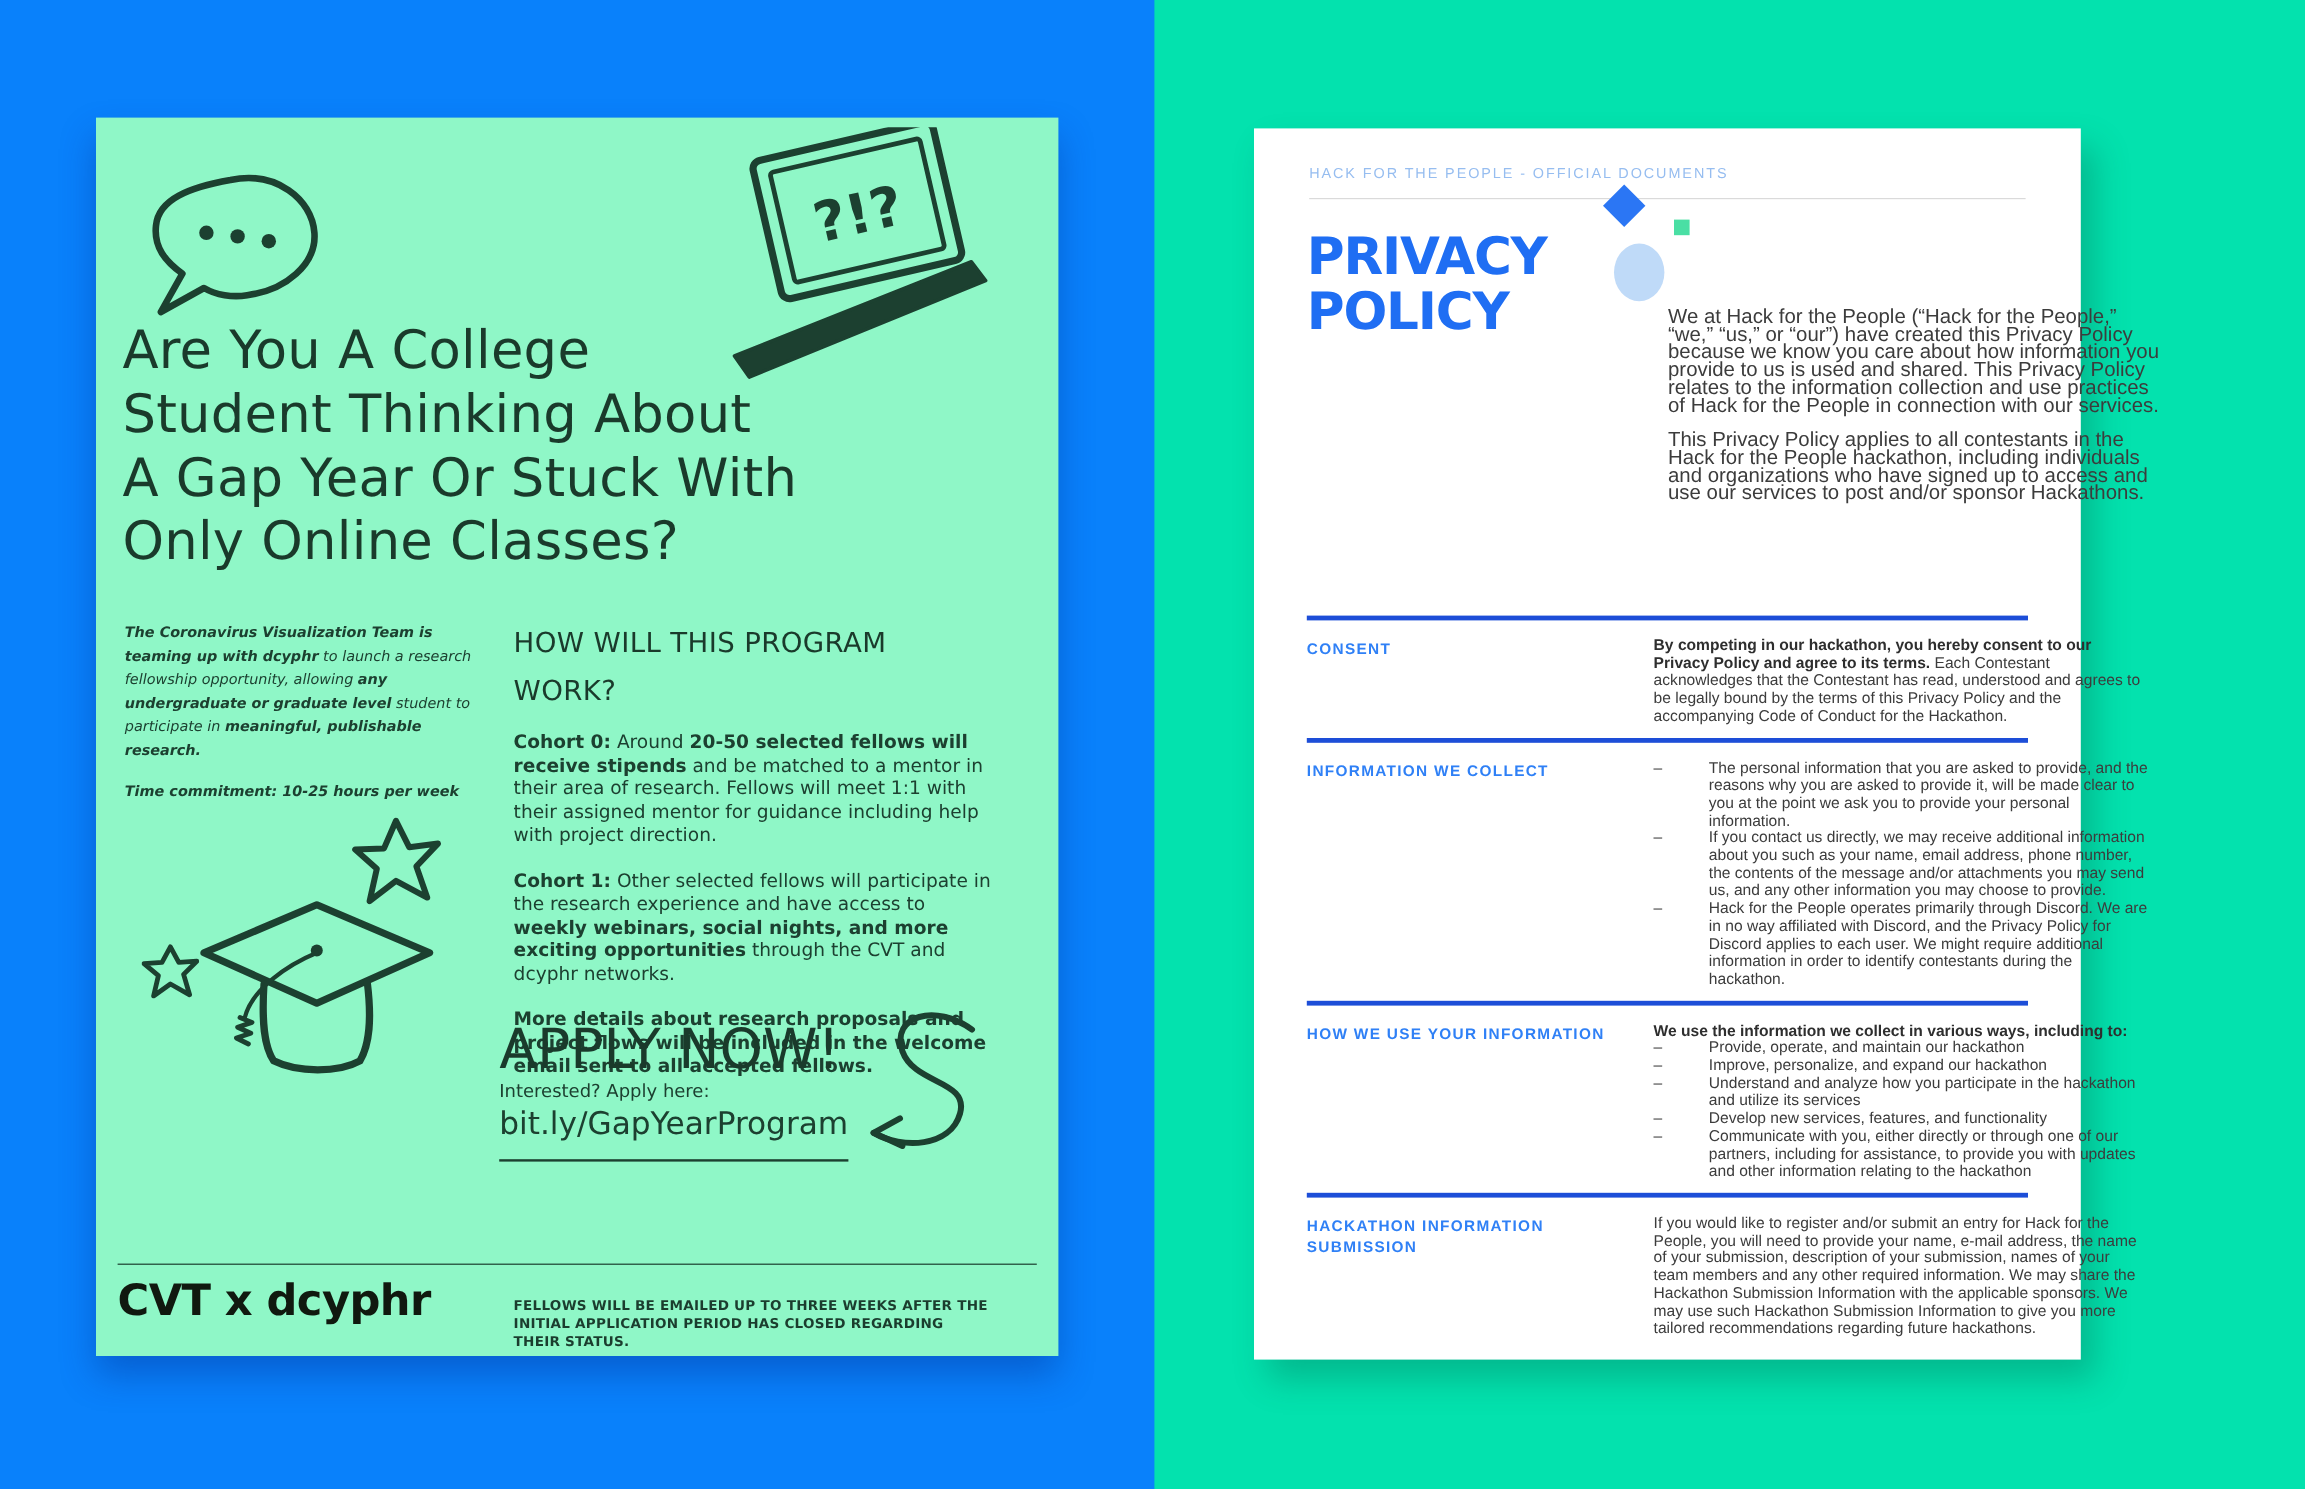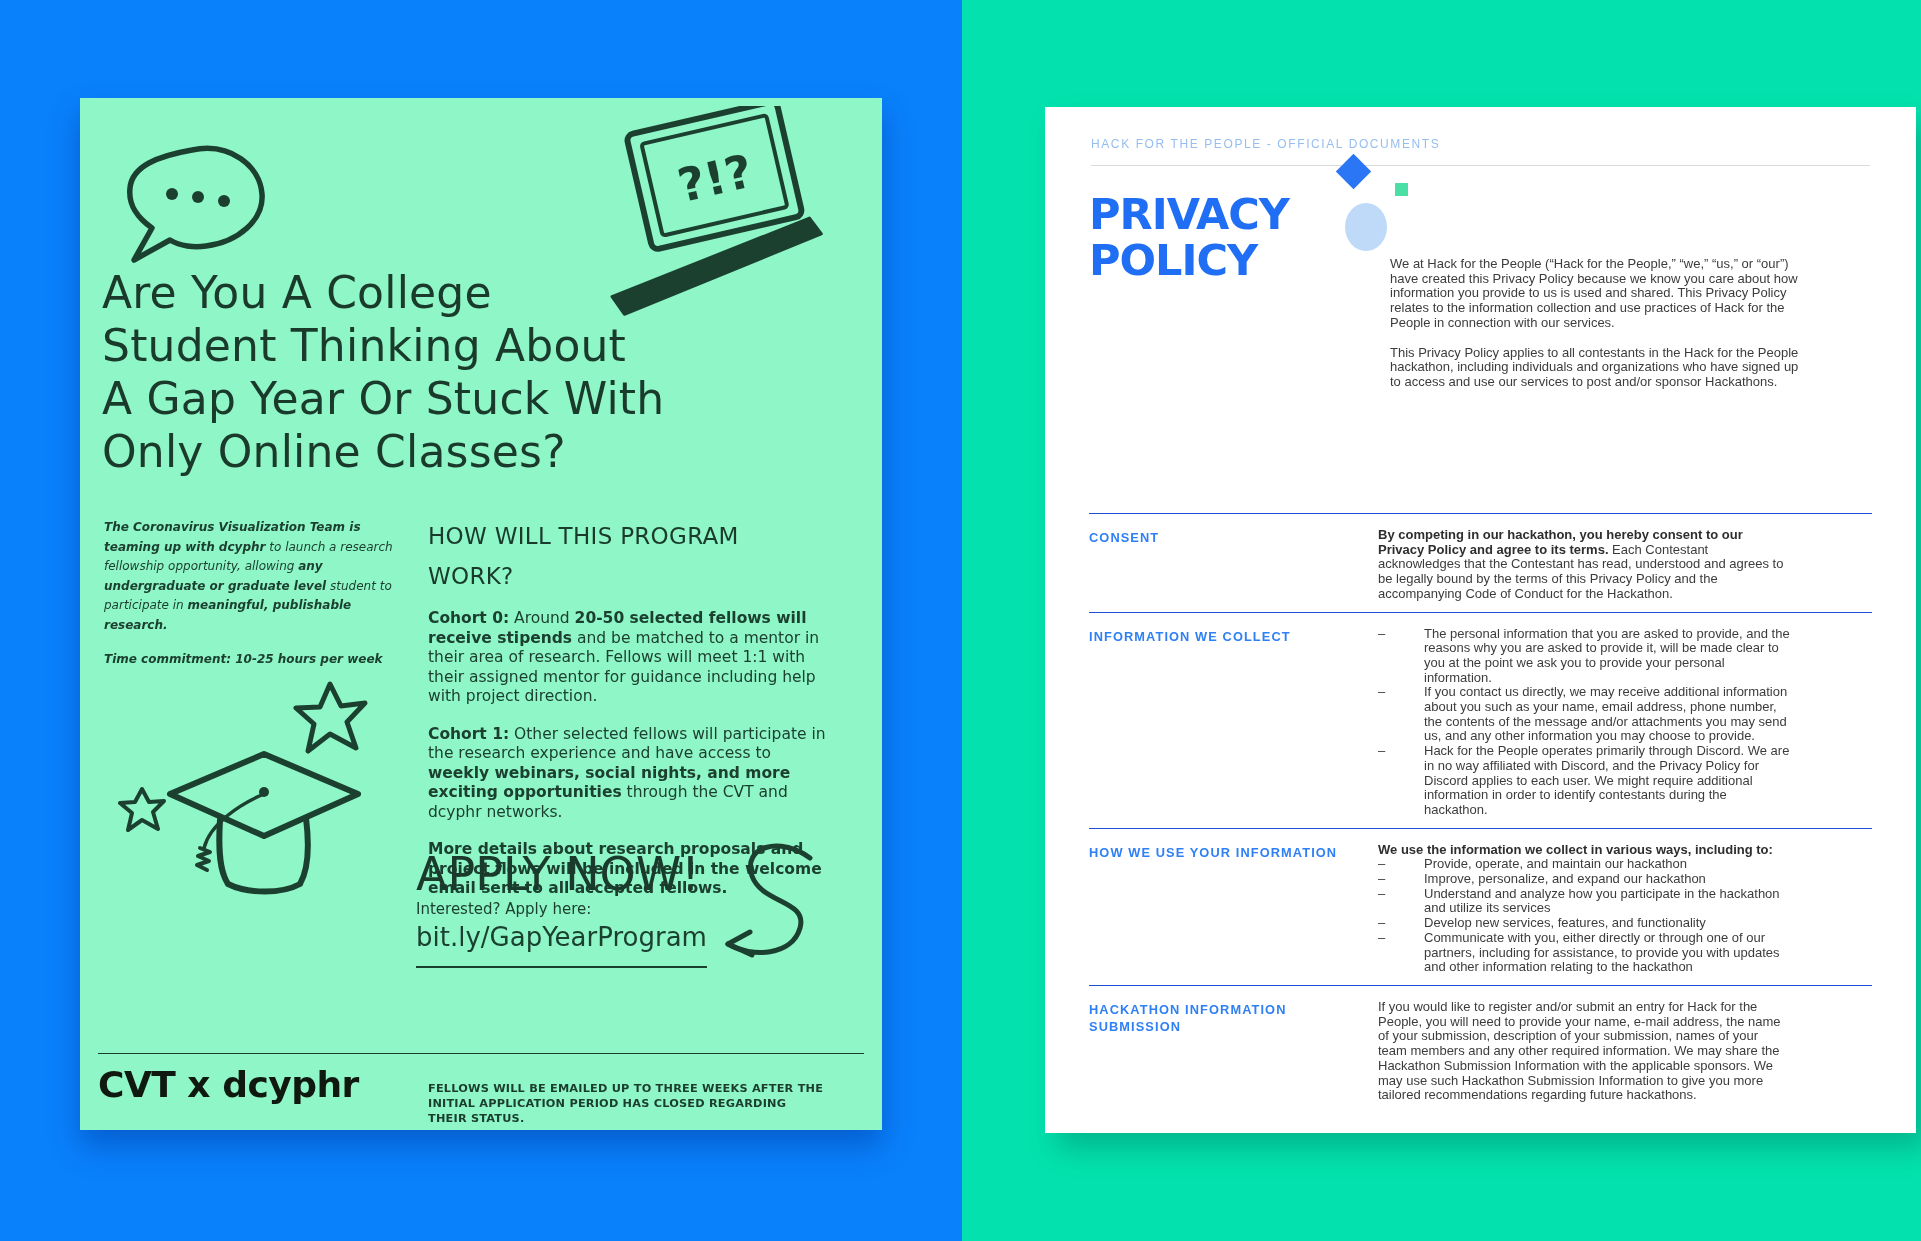--- a/index.html
+++ b/index.html
@@ -46,41 +46,41 @@
   .apply-prompt{font-size:15px;}
   .apply-link{display:inline-block;margin-top:4px;font-size:26px;color:#1C4030;
     text-decoration:none;border-bottom:2.5px solid #1C4030;padding-bottom:14px;white-space:nowrap;}
   .f-rule{position:absolute;left:18px;right:18px;top:955px;border-top:1.5px solid #1B3D2E;}
   .brand{position:absolute;left:18px;top:966px;font-size:36px;font-weight:bold;letter-spacing:-.5px;color:#10190F;}
   .f-note{position:absolute;left:348px;top:983px;width:400px;
     font-size:11.3px;line-height:15px;font-weight:bold;letter-spacing:.2px;color:#1B3D2E;}
 
   
   .page{
-    position:absolute;left:1045px;top:107px;width:871px;height:1026px;
+    position:absolute;left:1045px;top:107px;width:689px;height:1026px;
     background:#ffffff;color:#3C3C3C;
     box-shadow:12px 16px 26px rgba(0,90,70,.30);
     font-family:"Liberation Sans", sans-serif;
   }
   .eyebrow{position:absolute;left:46px;top:30px;font-size:12px;letter-spacing:1.6px;color:#96BDF0;}
   .e-rule{position:absolute;left:46px;right:46px;top:58px;border-top:1px solid #DADADA;}
   .ptitle{position:absolute;left:44px;top:84px;
     font-family:"DejaVu Sans", sans-serif;font-weight:bold;
     font-size:43px;line-height:46px;letter-spacing:-1px;color:#1F6EF3;}
   .shape{position:absolute;}
   .sh-diamond{left:296px;top:52px;width:25px;height:25px;background:#2B76F4;transform:rotate(45deg);}
   .sh-square{left:350px;top:76px;width:13px;height:13px;background:#4ADFA4;}
   .sh-circle{left:300px;top:96px;width:42px;height:48px;border-radius:50%;background:#BFDAF8;}
 
   .intro{position:absolute;left:345px;top:150px;width:412px;
-    font-size:13px;line-height:14.7px;}
+    font-size:17px;line-height:14.7px;}
   .intro p{margin:0 0 15px 0;}
 
   .sections{position:absolute;left:44px;right:44px;top:406px;}
-  .section{display:flex;border-top:1px solid #1d4ed8;padding:14px 0 10px 0;}
+  .section{display:flex;border-top:4px solid #1d4ed8;padding:14px 0 10px 0;}
   .s-label{width:268px;flex:0 0 268px;font-size:12.8px;font-weight:bold;
     letter-spacing:1.1px;color:#2F80F6;line-height:17px;padding-top:1px;}
   .s-body{width:412px;flex:0 0 412px;margin-left:21px;font-size:13px;line-height:14.7px;}
   .s-body p{margin:0;}
   .s-body .lead{font-weight:bold;color:#2E2E2E;}
   .bullet{position:relative;padding-left:46px;}
   .bullet::before{content:"–";position:absolute;left:0;top:0;}
   .bold-run{font-weight:bold;color:#2E2E2E;}
 </style>
 </head>

